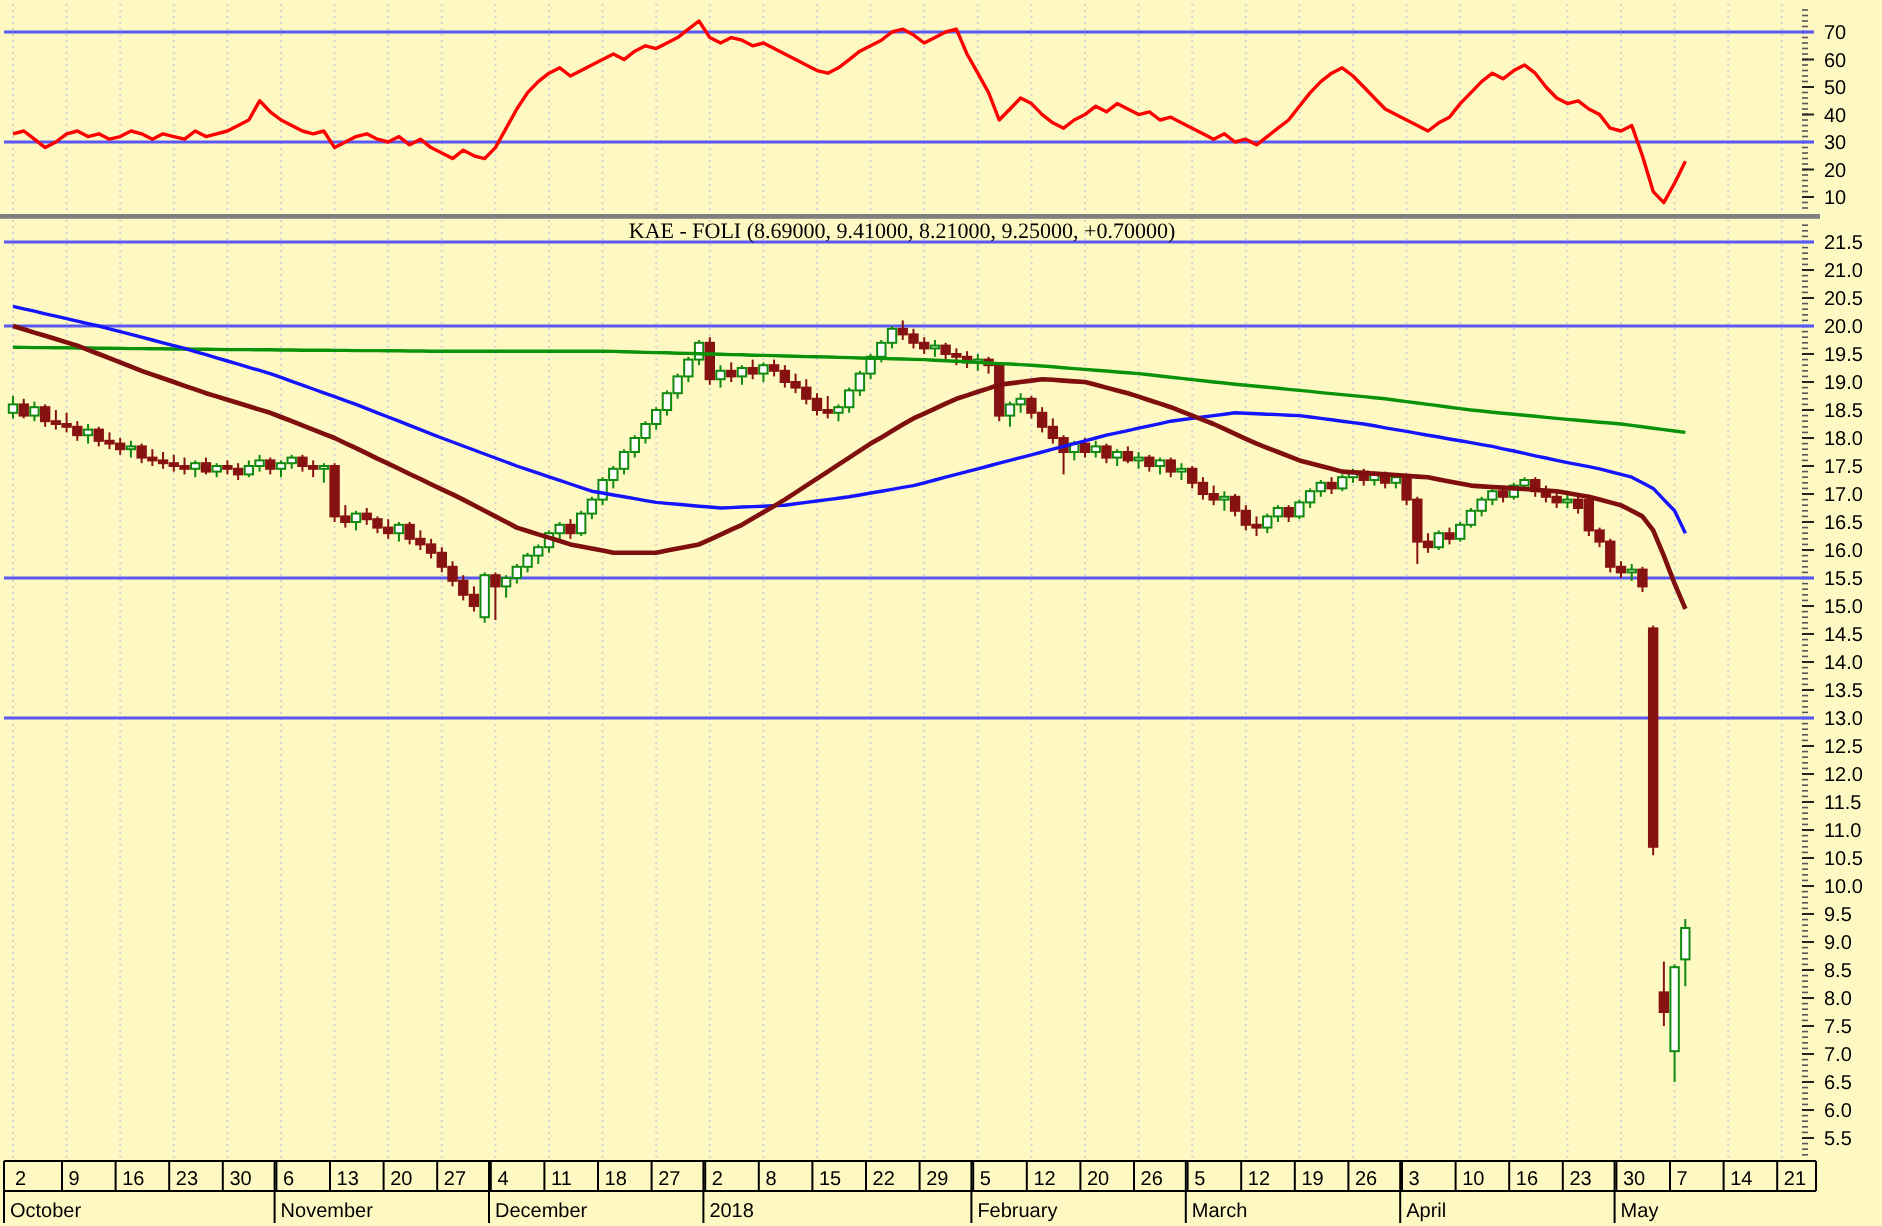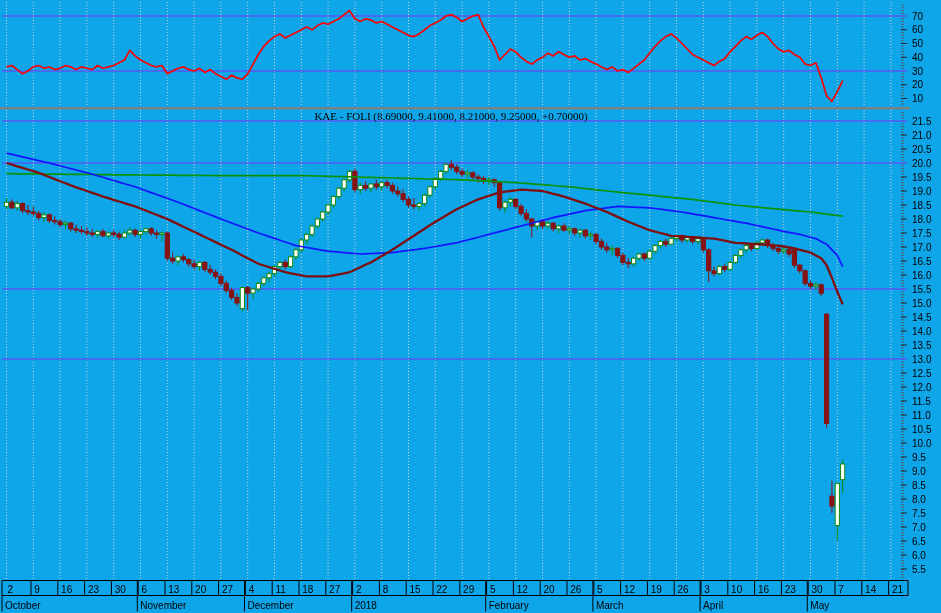--- a/index.html
+++ b/index.html
@@ -1,16 +1,16 @@
 <!DOCTYPE html>
 <html><head>
 <meta charset="utf-8">
 <style>
   html,body{margin:0;padding:0;background:#fff;}
-  .screen{position:relative;width:941px;height:613px;background:#0ea5e9;overflow:hidden;
+  .screen{position:relative;width:941px;height:613px;background:#fef9c3;overflow:hidden;
           font-family:"Liberation Sans",sans-serif;}
   .screen svg{position:absolute;left:0;top:0;}
   .pane-title{position:absolute;left:0;width:902px;text-align:center;font-size:11px;
               color:#000;letter-spacing:0;pointer-events:none;}
   .rsi-title{top:2px;}
   .price-title{top:110px;font-family:Liberation Serif, serif;}
 </style>
 </head>
 <body>
 

